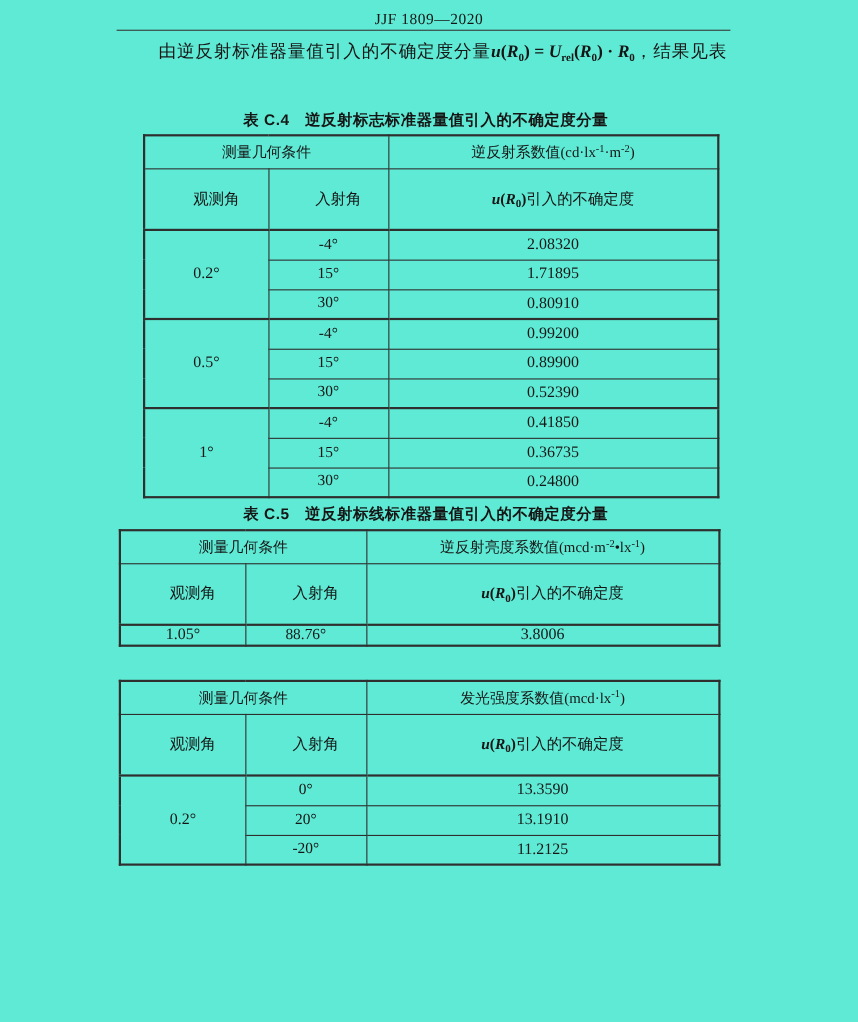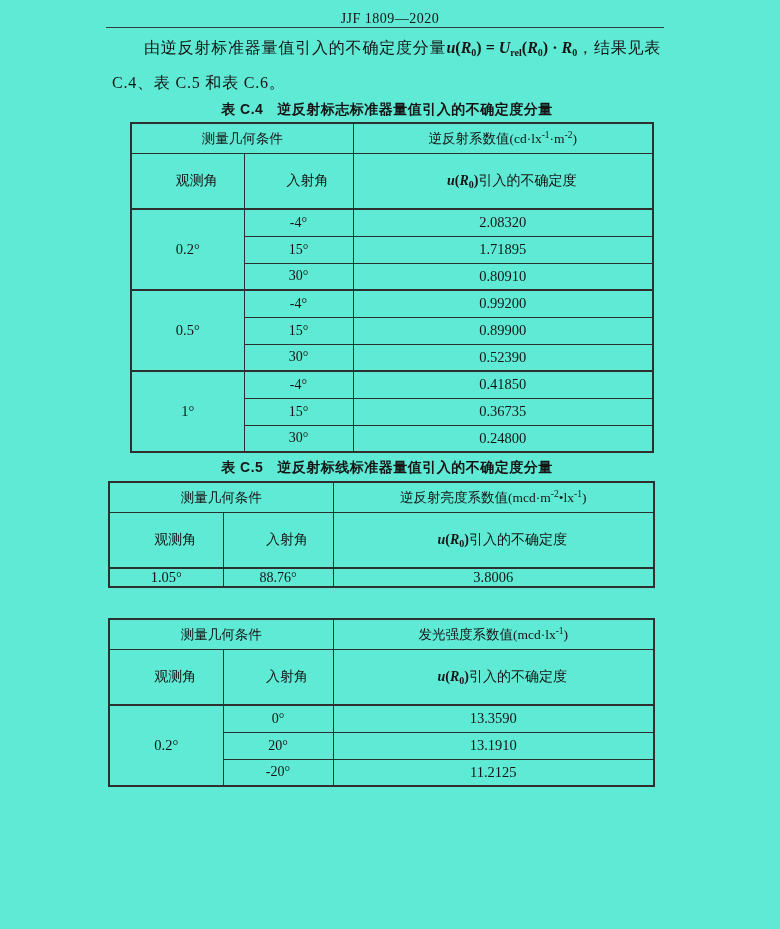--- a/index.html
+++ b/index.html
@@ -61,21 +61,20 @@
 </head>
 <body>
 
 <div class="page">
 
   <div class="doc-header">JJF 1809—2020</div>
   <div class="head-rule"></div>
 
   <div class="para intro">
     <div class="line indent"><span>由逆反射标准器量值引入的不确定度分量</span><span class="fm"><i>u</i><span>(</span><i>R</i><sub>0</sub><span>)</span><span> = </span><i>U</i><sub>rel</sub><span>(</span><i>R</i><sub>0</sub><span>)</span><span> · </span><i>R</i><sub>0</sub></span><span>，结果见表</span></div>
-    <div class="line">C.4、表 C.5 和表 C.6。</div>
   </div>
 
   <div class="tbl-title" id="t4-title"><span>表 C.4</span><span class="t-gap"></span><span>逆反射标志标准器量值引入的不确定度分量</span></div>
 
   <table class="tbl" id="t4">
     <colgroup>
         <col style="width:113px">
         <col style="width:109px">
         <col>
       </colgroup>

